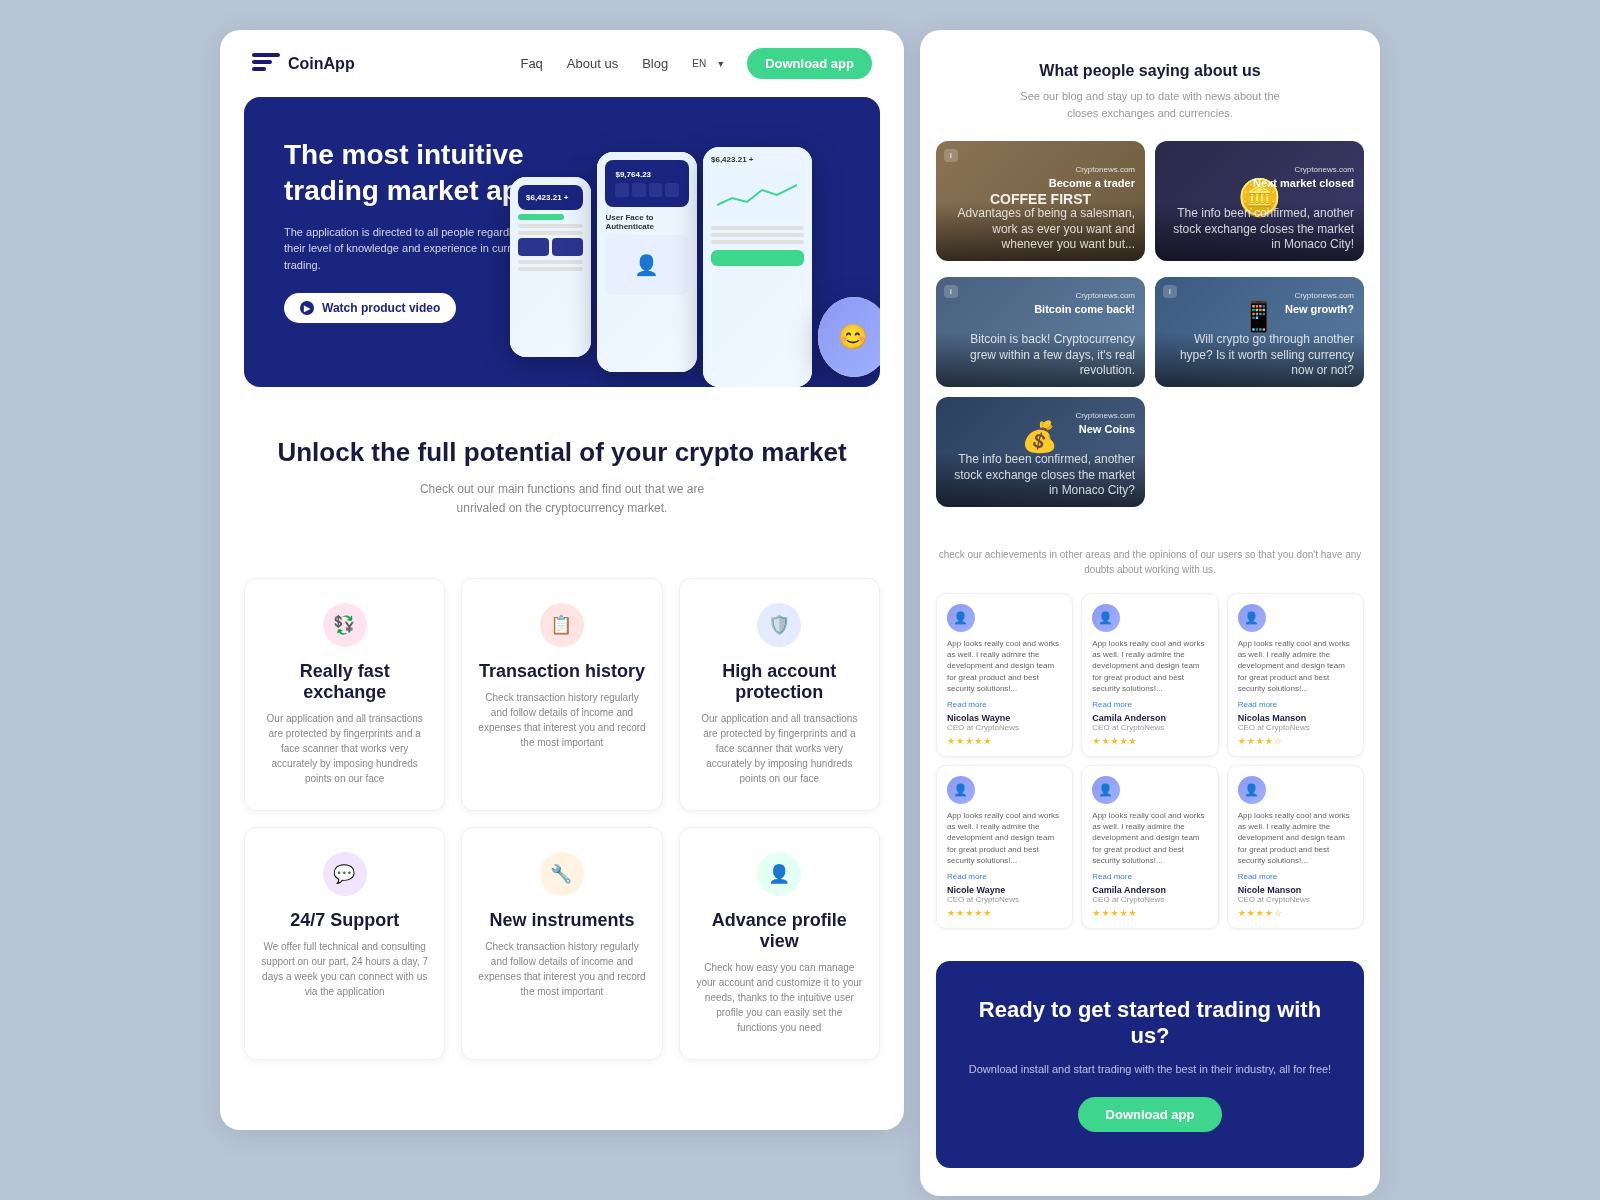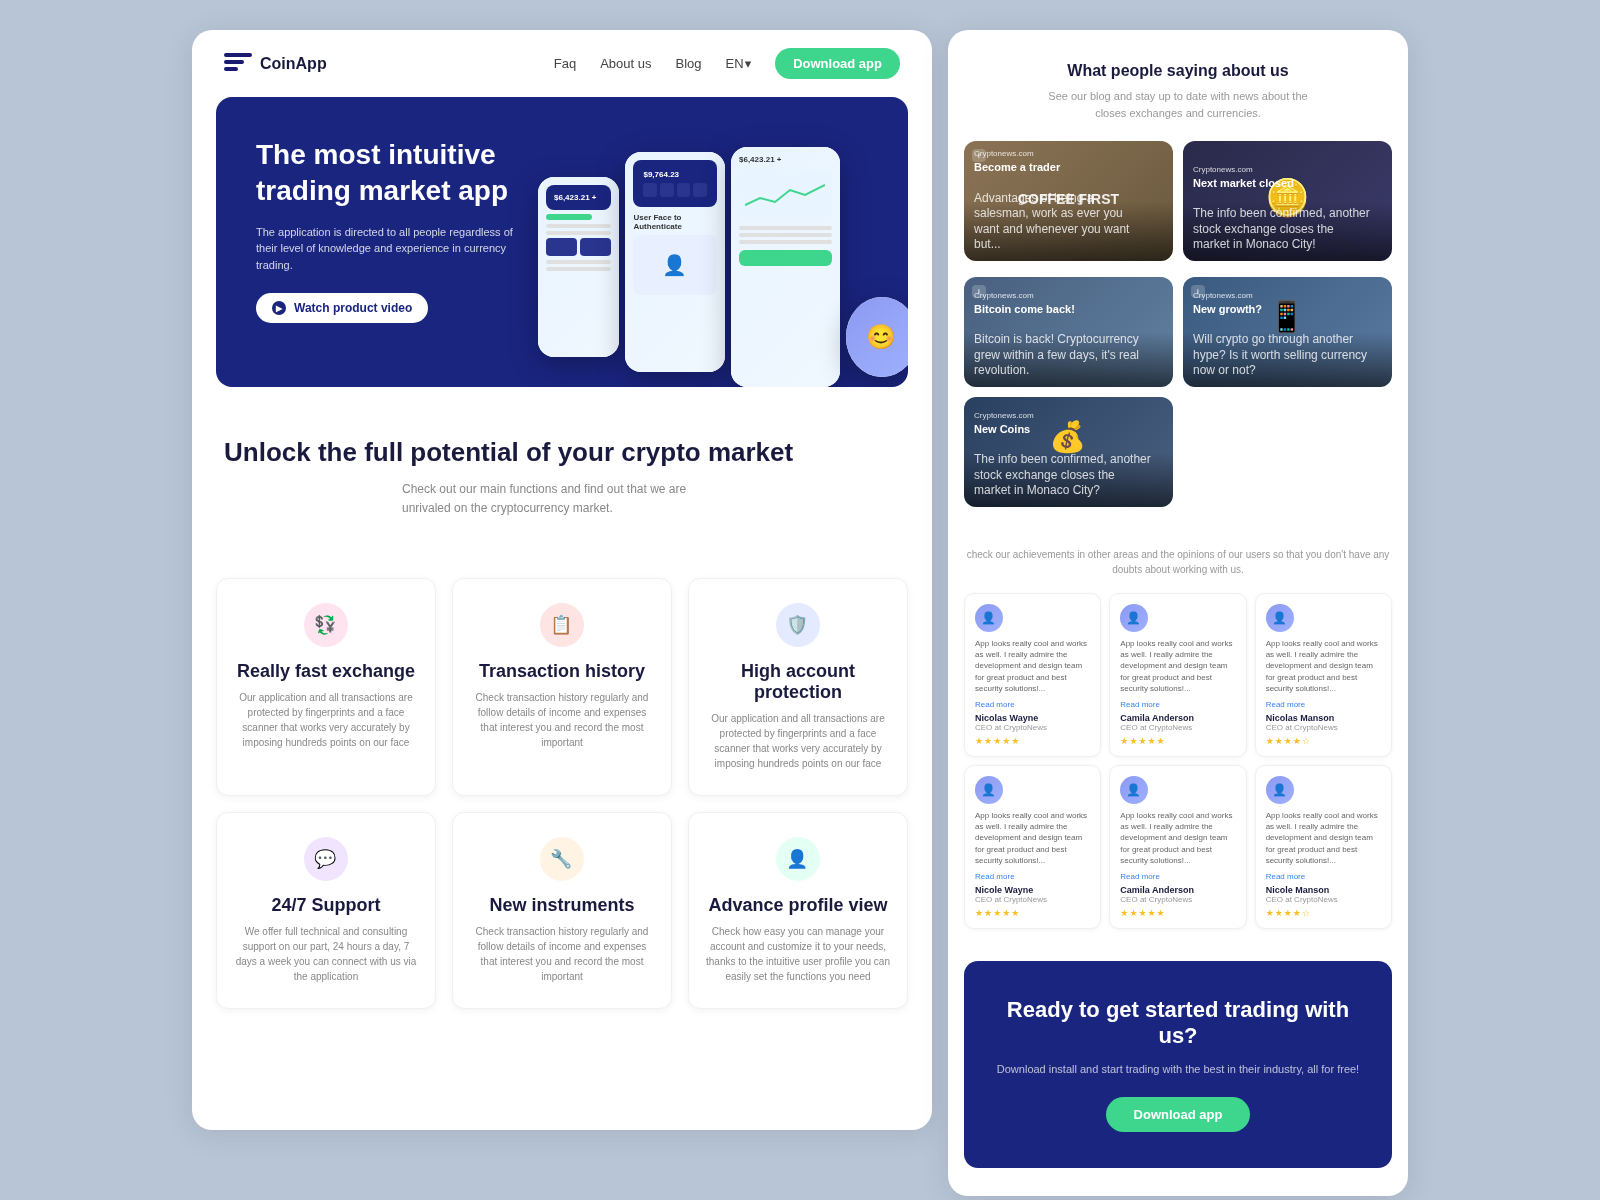--- a/index.html
+++ b/index.html
@@ -11,21 +11,21 @@
       justify-content: center;
       align-items: flex-start;
       padding: 30px 20px;
       gap: 16px;
     }
 
     
     .left-panel {
       background: #fff;
       border-radius: 20px;
-      width: 740px;
+      width: 684px;
       min-height: 1100px;
       overflow: hidden;
       box-shadow: 0 4px 30px rgba(0,0,0,0.1);
     }
 
     
     .navbar {
       display: flex;
       align-items: center;
       padding: 18px 32px;
@@ -59,23 +59,23 @@
       align-items: center;
       gap: 24px;
       margin-left: auto;
       font-size: 13px;
       color: #444;
     }
     .nav-links a { text-decoration: none; color: #444; cursor: pointer; }
     .lang-btn {
       display: flex;
       align-items: flex-start;
-      gap: 1px;
+      gap: 12px;
       cursor: pointer;
-      font-size: 13px;
+      font-size: 10px;
       color: #444;
     }
     .download-btn {
       background: #3dd68c;
       color: #fff;
       border: none;
       border-radius: 20px;
       padding: 8px 18px;
       font-size: 13px;
       font-weight: 600;
@@ -213,20 +213,21 @@
       height: 100%;
       display: flex;
       align-items: center;
       justify-content: center;
       font-size: 24px;
     }
 
     
     .unlock-section {
       padding: 50px 32px 30px;
+      text-align: center;
     }
     .unlock-section h2 {
       font-size: 26px;
       font-weight: 700;
       color: #1a1a3e;
       margin-bottom: 12px;
     }
     .unlock-section p {
       font-size: 12px;
       color: #888;
@@ -327,23 +328,24 @@
     .video-overlay {
       position: absolute;
       inset: 0;
       background: linear-gradient(to top, rgba(0,0,0,0.6) 0%, transparent 50%);
       border-radius: 12px;
     }
     .video-label {
       position: absolute;
       bottom: 0;
       left: 0;
-      right: 12px;
+      right: 0;
       padding: 8px 10px;
       color: #fff;
+      text-align: right;
     }
     .video-label .source {
       font-size: 8px;
       opacity: 0.8;
       margin-bottom: 2px;
     }
     .video-label h4 {
       font-size: 11px;
       font-weight: 700;
       line-height: 1.3;

